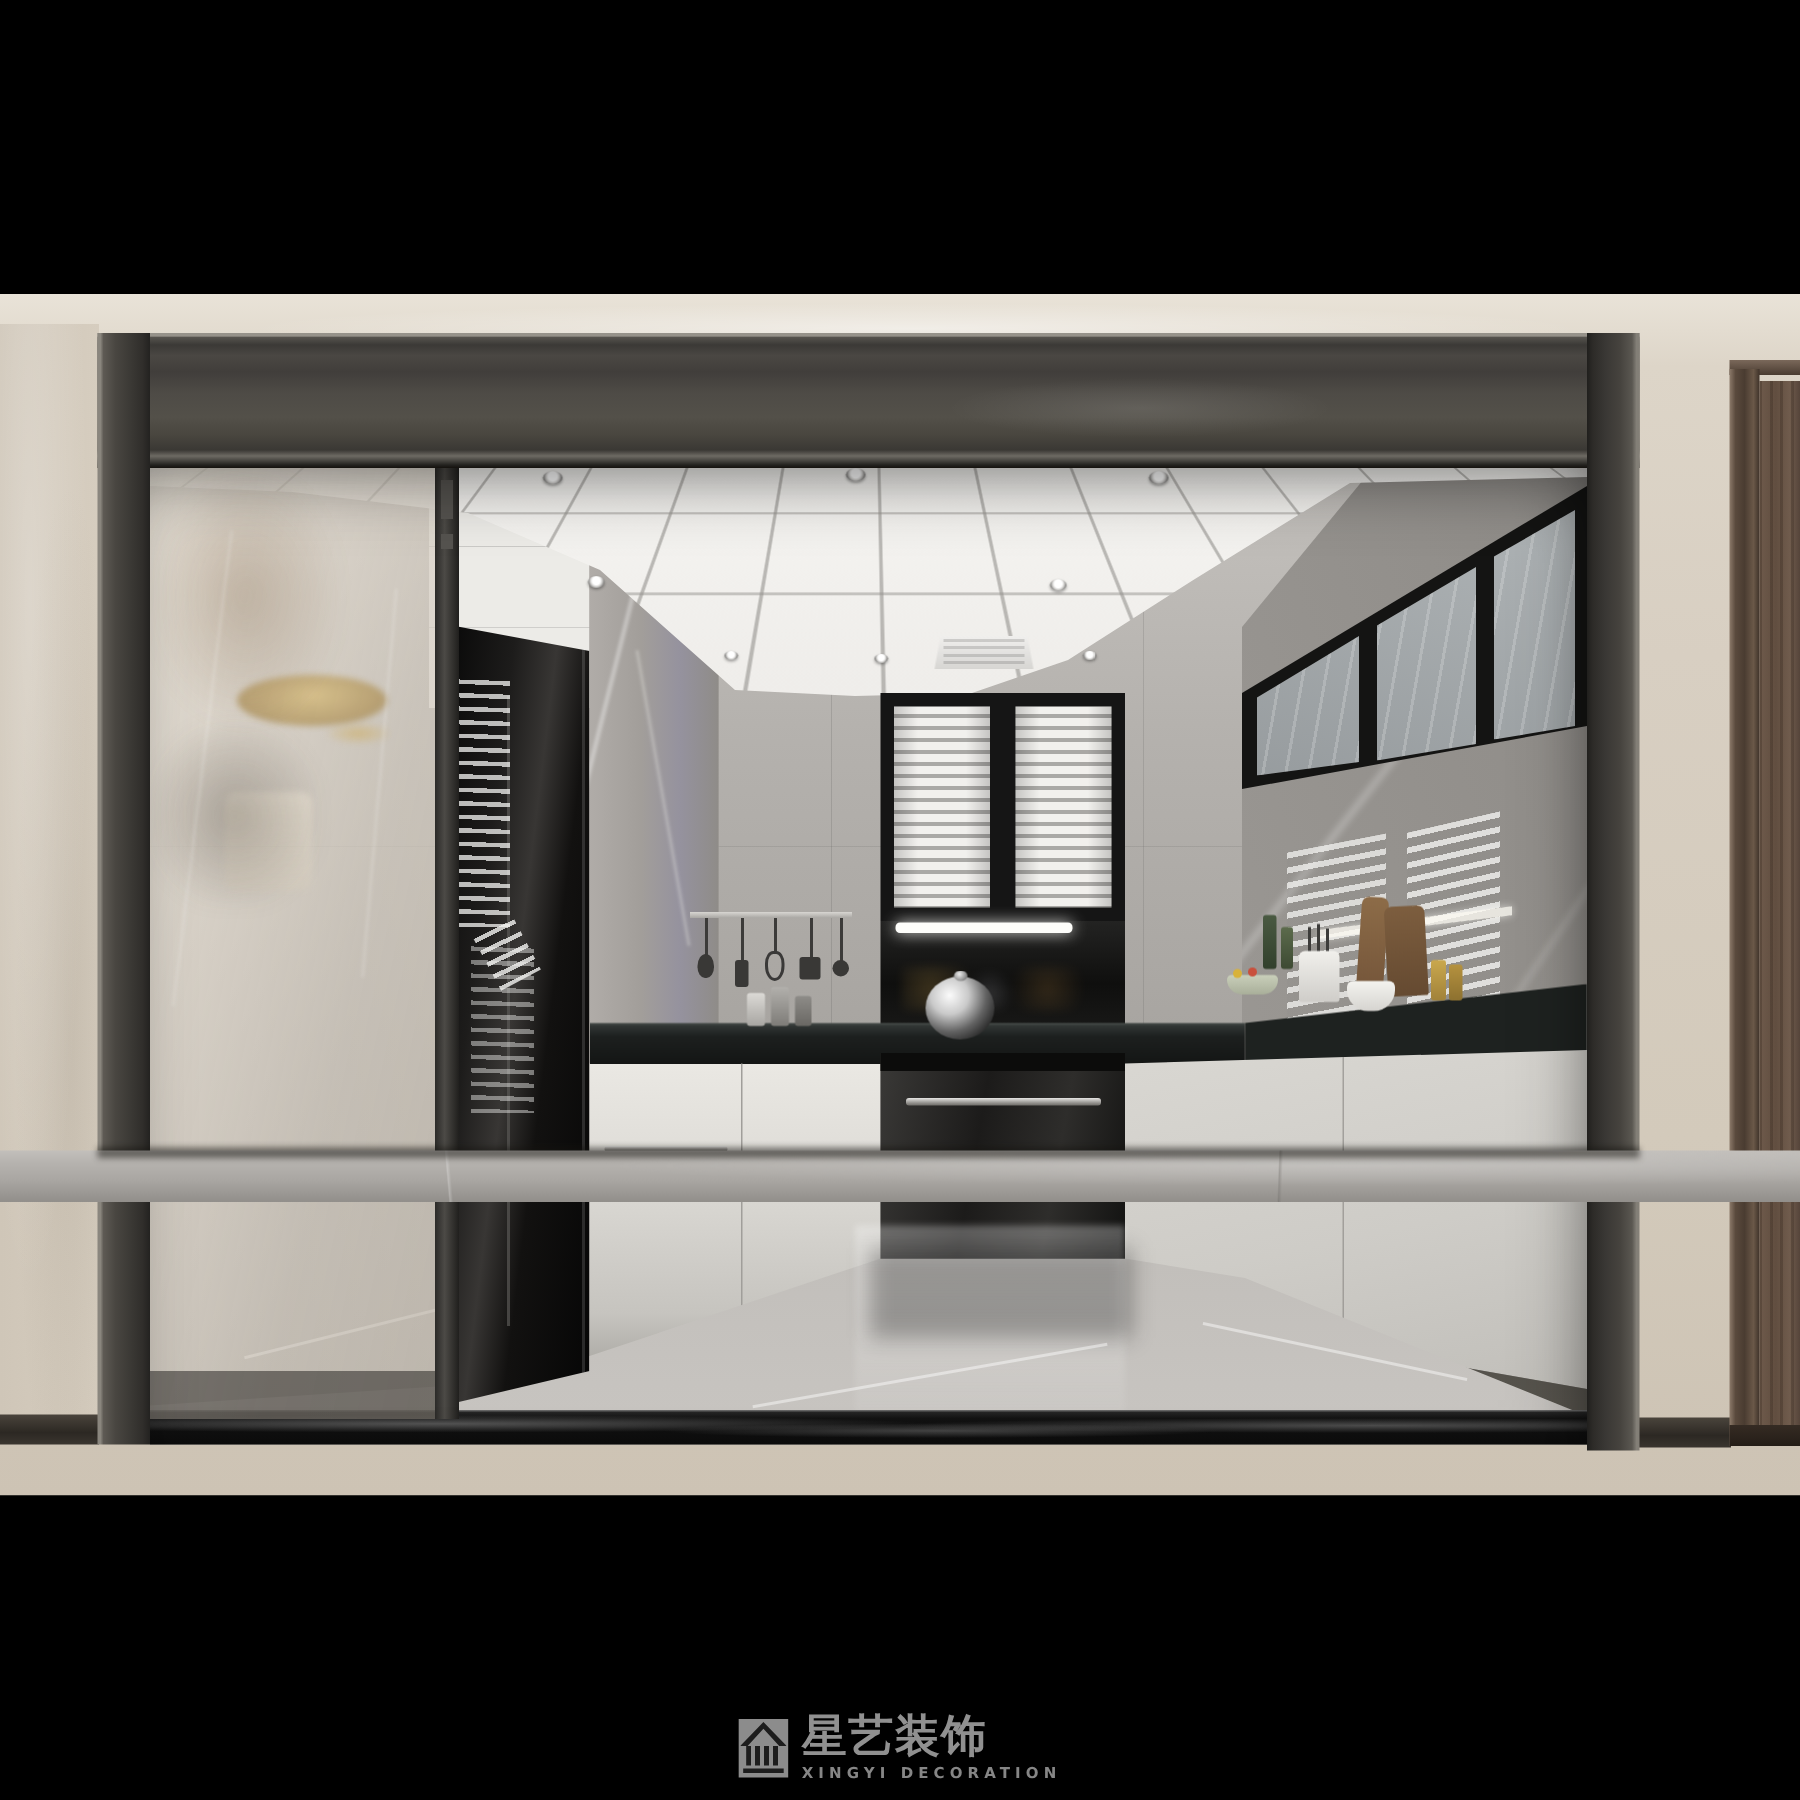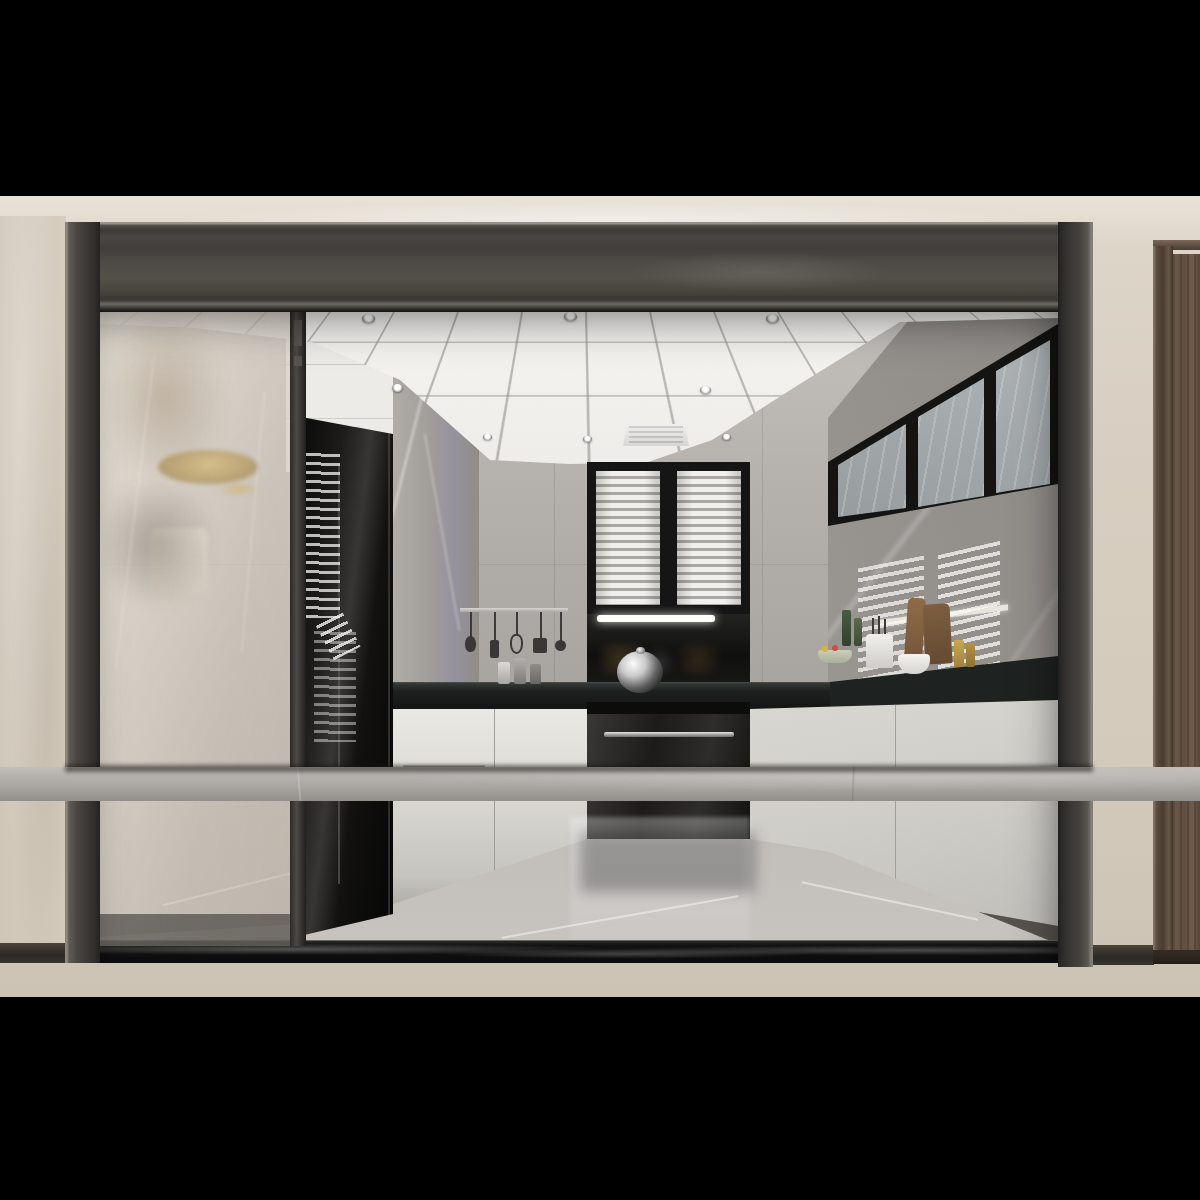--- a/index.html
+++ b/index.html
@@ -378,14 +378,25 @@
     </div>
   </div>
 
   <div class="abs interior-shade"></div>
 
   <div class="abs fg-floor"></div>
   <div class="abs door-shadow"></div>
 
   <div class="abs bar-bottom"></div>
 
+  <div class="abs logo">
+    <div class="logo-icon">
+      <div class="roof"></div>
+      <div class="cols"></div>
+      <div class="foot"></div>
+    </div>
+    <div class="logo-text">
+      <div class="logo-cn">星艺装饰</div>
+      <div class="logo-en">XINGYI DECORATION</div>
+    </div>
+  </div>
 
 </div>
 
 </body></html>

